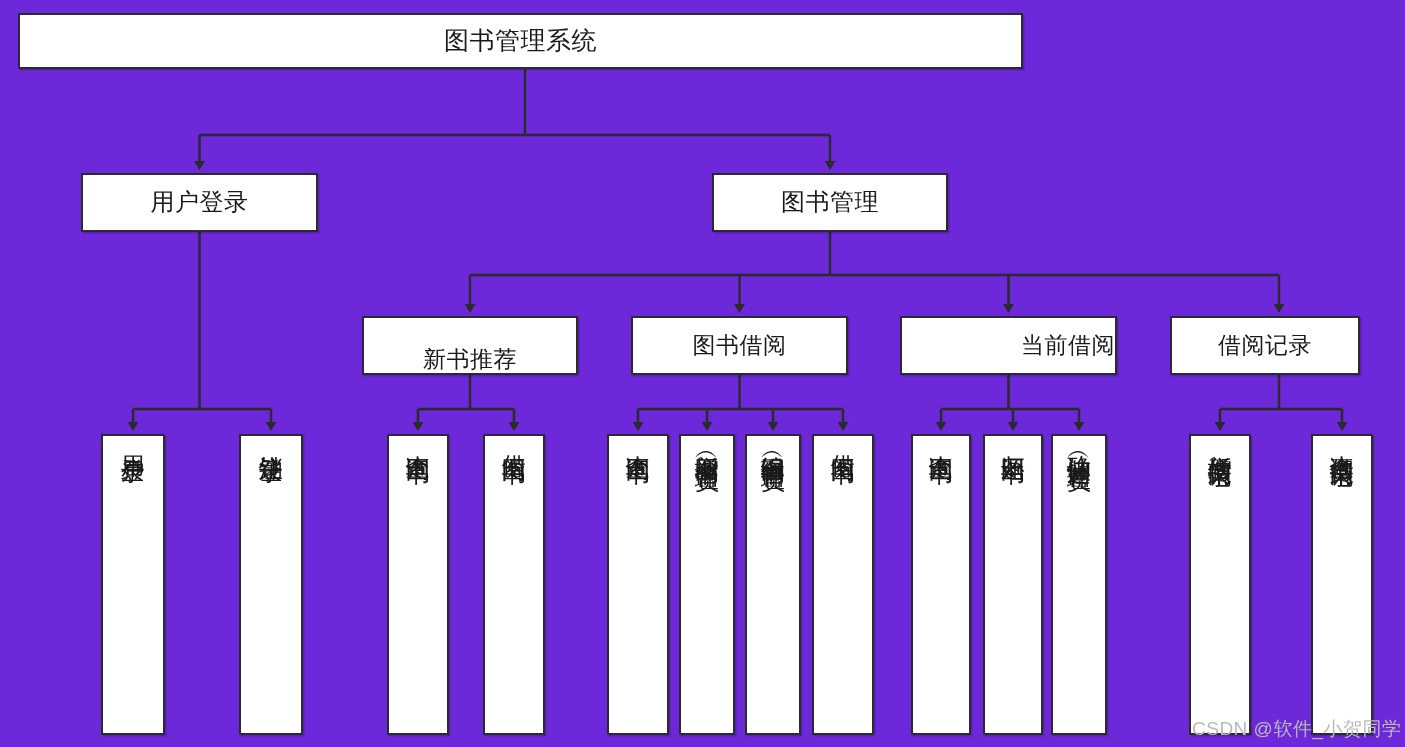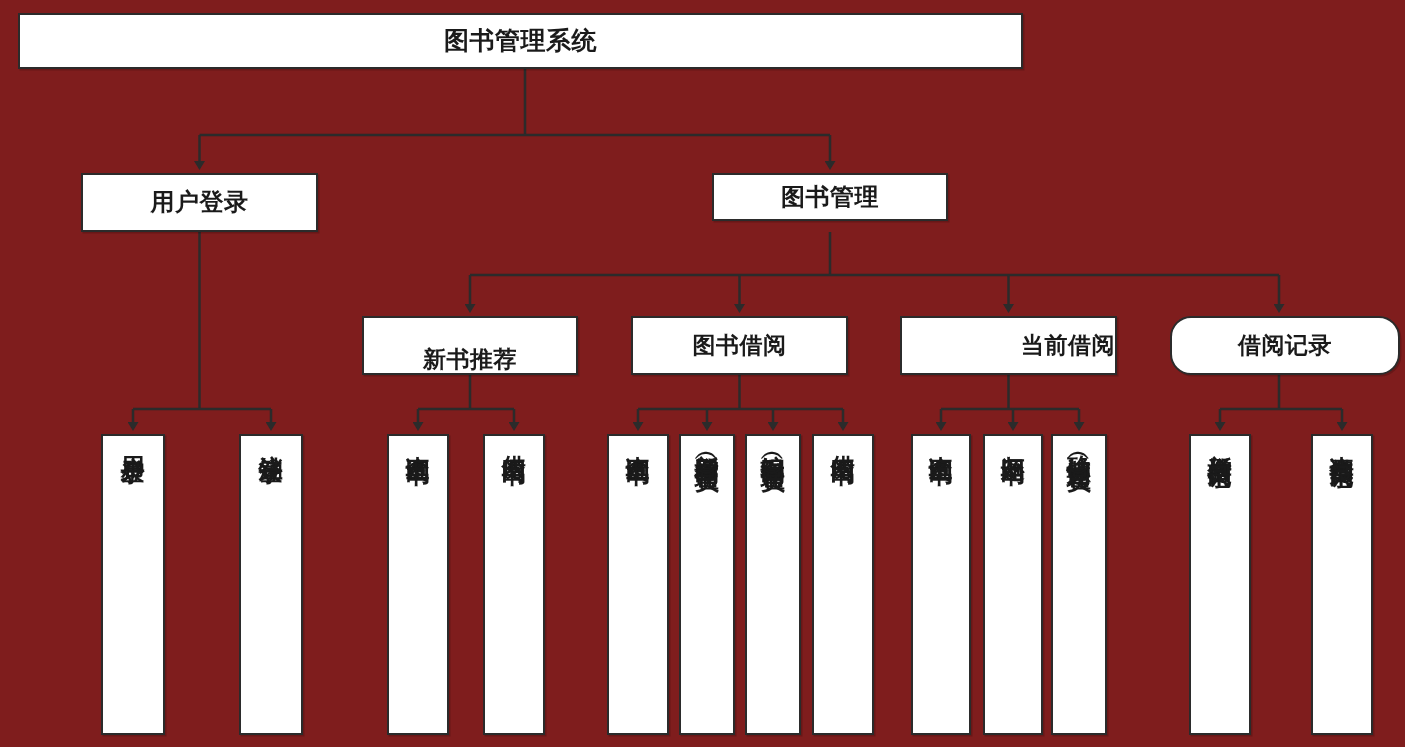--- a/index.html
+++ b/index.html
@@ -7,23 +7,22 @@
     padding: 0;
     background: #ffffff;
   }
   body {
     font-family: "Liberation Sans", "DejaVu Sans", sans-serif;
   }
   #canvas {
     position: relative;
     width: 1405px;
     height: 747px;
-    background: #7f1d1d;
+    background: #6d28d9;
     overflow: hidden;
-    font-weight: bold;
   }
   svg#wires {
     position: absolute;
     left: 0;
     top: 0;
     width: 1405px;
     height: 747px;
     pointer-events: none;
   }
   .node {
@@ -116,33 +115,33 @@
       </g>
   </svg>
 
   <div id="nodes">
       <div class="node root" style="left: 18px; top: 13px; width: 1005px; height: 56px;">
         <span class="lbl">图书管理系统</span>
       </div>
       <div class="node lvl2" style="left: 81px; top: 173px; width: 237px; height: 59px;">
         <span class="lbl">用户登录</span>
       </div>
-      <div class="node lvl2" style="left: 712px; top: 173px; width: 236px; height: 48px;">
+      <div class="node lvl2" style="left: 712px; top: 173px; width: 236px; height: 59px;">
         <span class="lbl">图书管理</span>
       </div>
       <div class="node lvl3" style="left: 362px; top: 316px; width: 216px; height: 59px; align-items: flex-end;">
         <span class="lbl">新书推荐</span>
       </div>
       <div class="node lvl3" style="left: 631px; top: 316px; width: 217px; height: 59px;">
         <span class="lbl">图书借阅</span>
       </div>
       <div class="node lvl3" style="left: 900px; top: 316px; width: 217px; height: 59px; justify-content: flex-end;">
         <span class="lbl">当前借阅</span>
       </div>
-      <div class="node lvl3" style="left: 1170px; top: 316px; width: 230px; height: 59px; border-radius: 21px;">
+      <div class="node lvl3" style="left: 1170px; top: 316px; width: 190px; height: 59px;">
         <span class="lbl">借阅记录</span>
       </div>
       <div class="node leaf" style="left: 101px; top: 434px; width: 64px; height: 301px;">
         <span class="lbl">用户登录</span>
       </div>
       <div class="node leaf" style="left: 239px; top: 434px; width: 64px; height: 301px;">
         <span class="lbl">注销登录</span>
       </div>
       <div class="node leaf" style="left: 387px; top: 434px; width: 62px; height: 301px;">
         <span class="lbl">查询图书</span>
@@ -172,14 +171,15 @@
         <span class="lbl">确认归还（管理员）</span>
       </div>
       <div class="node leaf" style="left: 1189px; top: 434px; width: 62px; height: 301px;">
         <span class="lbl">新增借阅记录</span>
       </div>
       <div class="node leaf" style="left: 1311px; top: 434px; width: 62px; height: 301px;">
         <span class="lbl">查询借阅记录</span>
       </div>
     </div>
 
+  <div id="watermark" style="left: 1192px; top: 716px;">CSDN @软件_小贺同学</div>
 
 </div>
 
 </body></html>

